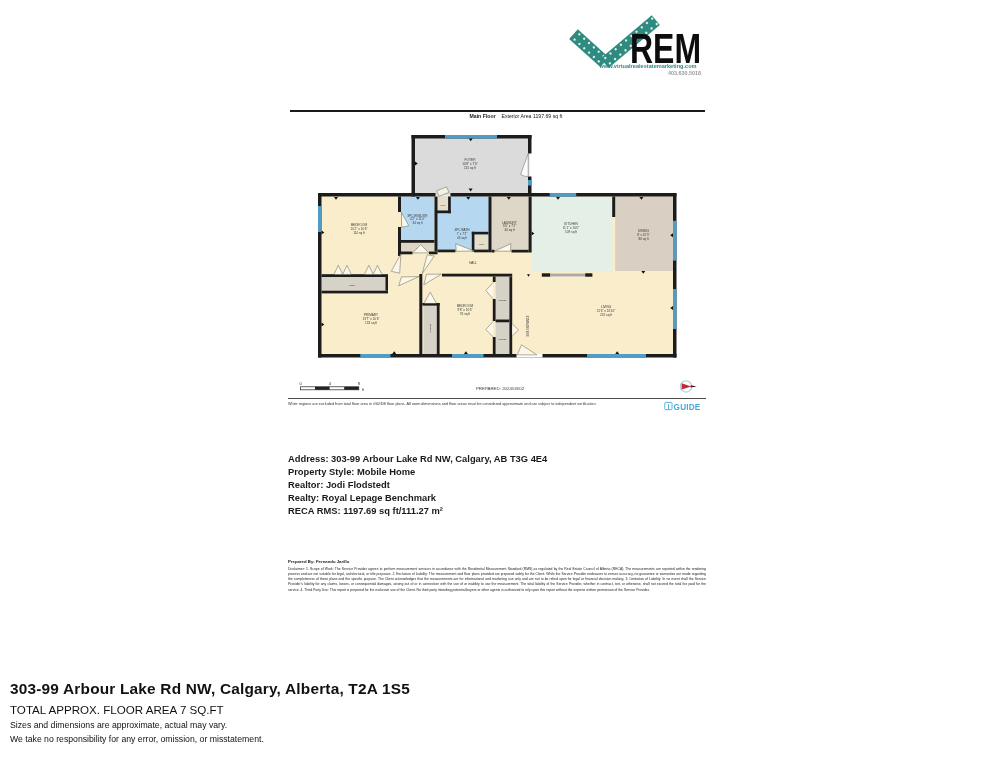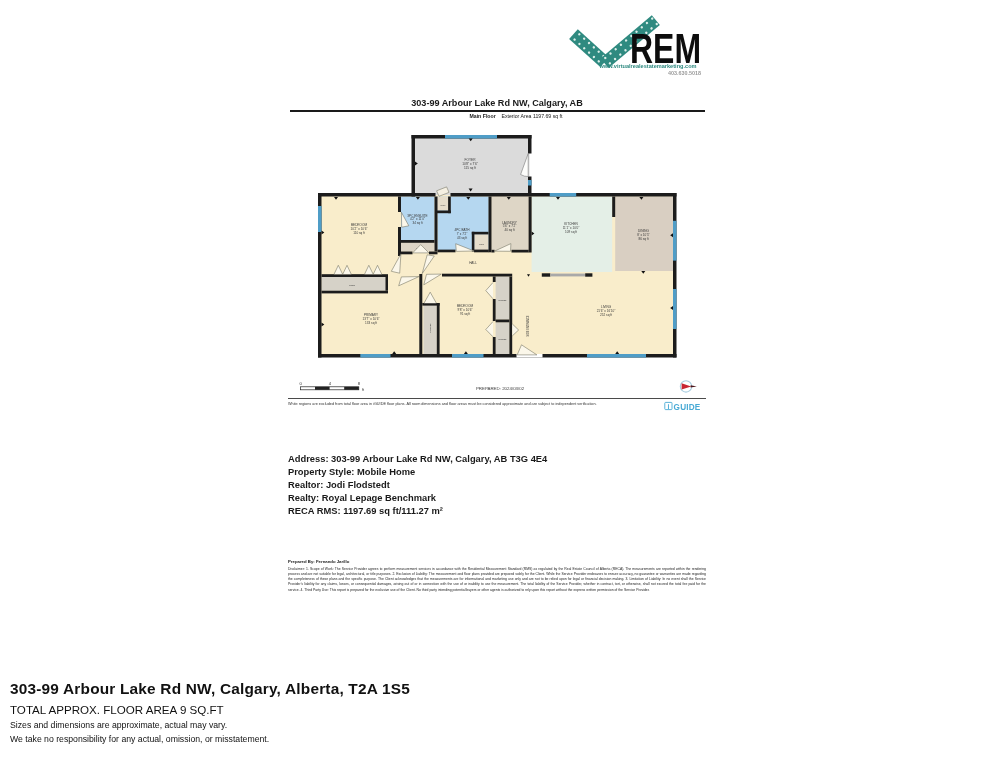--- a/index.html
+++ b/index.html
@@ -59,21 +59,20 @@
     </g>
 
     <text x="65" y="53" font-family="Liberation Sans, sans-serif" font-weight="bold" font-size="43" fill="#0d0d0d" textLength="71" lengthAdjust="spacingAndGlyphs">REM</text>
 
     <text x="83" y="57.5" text-anchor="middle" font-family="Liberation Sans, sans-serif" font-weight="bold" font-size="5.6" fill="#2f8a80">www.virtualrealestatemarketing.com</text>
 
     <text x="136" y="64.5" text-anchor="end" font-family="Liberation Sans, sans-serif" font-weight="bold" font-size="5.4" fill="#9a9a9a">403.630.5018</text>
   </g>
 </svg>
 
-<div class="abs" style="left:0px;top:98px;width:994px;text-align:center;font-size:9.1px;font-weight:bold;color:#1a1a1a;">303-99 Arbour Lake Rd NW, Calgary, AB</div>
 
 <div class="abs" style="left:290px;top:110px;width:415px;height:1.5px;background:#1a1a1a;"></div>
 
 <div class="abs" style="left:366px;top:113px;width:300px;text-align:center;font-size:5.2px;color:#1a1a1a;"><b>Main Floor</b>&nbsp;&nbsp;&nbsp;&nbsp;Exterior Area 1197.69 sq ft</div>
 
 <svg class="abs" style="left:280px;top:126px;" width="430" height="250" viewBox="280 126 430 250" font-family="Liberation Sans, sans-serif">
 
   <rect x="320" y="195" width="354.5" height="160.5" fill="#f9edcb"></rect>
 
   <rect x="413" y="137" width="116.5" height="58" fill="#dbdbdb"></rect>
@@ -326,20 +325,20 @@
 Realty: Royal Lepage Benchmark<br>
 RECA RMS: 1197.69 sq ft/111.27 m²
 </div>
 
 <div class="abs" style="left:288px;top:559px;font-size:4.3px;font-weight:bold;color:#222;">Prepared By: Fernando Jarillo</div>
 
 <div class="abs" style="left:288px;top:566.5px;width:418px;font-size:3.4px;line-height:5.3px;color:#222;text-align:justify;">Disclaimer: 1. Scope of Work: The Service Provider agrees to perform measurement services in accordance with the Residential Measurement Standard (RMS) as regulated by the Real Estate Council of Alberta (RECA). The measurements are reported within the rendering process and are not suitable for legal, architectural, or title purposes. 2. Exclusion of Liability: The measurement and floor plans provided are prepared solely for the Client. While the Service Provider endeavors to ensure accuracy, no guarantee or warranties are made regarding the completeness of these plans and the specific purpose. The Client acknowledges that the measurements are for informational and marketing use only and are not to be relied upon for legal or financial decision making. 3. Limitation of Liability: In no event shall the Service Provider's liability for any claims, losses, or consequential damages, arising out of or in connection with the use of or inability to use the measurement. The total liability of the Service Provider, whether in contract, tort, or otherwise, shall not exceed the total fee paid for the service. 4. Third Party Use: This report is prepared for the exclusive use of the Client. No third party intending potential buyers or other agents is authorized to rely upon this report without the express written permission of the Service Provider.</div>
 
 <div class="abs" style="left:10px;top:680px;font-size:15.4px;font-weight:bold;color:#111;letter-spacing:0.2px;text-align:center;">303-99 Arbour Lake Rd NW, Calgary, Alberta, T2A 1S5</div>
 
-<div class="abs" style="left:10px;top:703px;font-size:11.6px;color:#111;">TOTAL APPROX. FLOOR AREA 9 SQ.FT</div>
+<div class="abs" style="left:10px;top:703px;font-size:11.6px;color:#111;">TOTAL APPROX. FLOOR AREA 7 SQ.FT</div>
 
 <div class="abs" style="left:10px;top:720px;font-size:8.7px;color:#111;">Sizes and dimensions are approximate, actual may vary.</div>
 
-<div class="abs" style="left:10px;top:734px;font-size:8.7px;color:#111;">We take no responsibility for any actual, omission, or misstatement.</div>
+<div class="abs" style="left:10px;top:734px;font-size:8.7px;color:#111;">We take no responsibility for any error, omission, or misstatement.</div>
 
 
 </div>
 
 </body></html>

